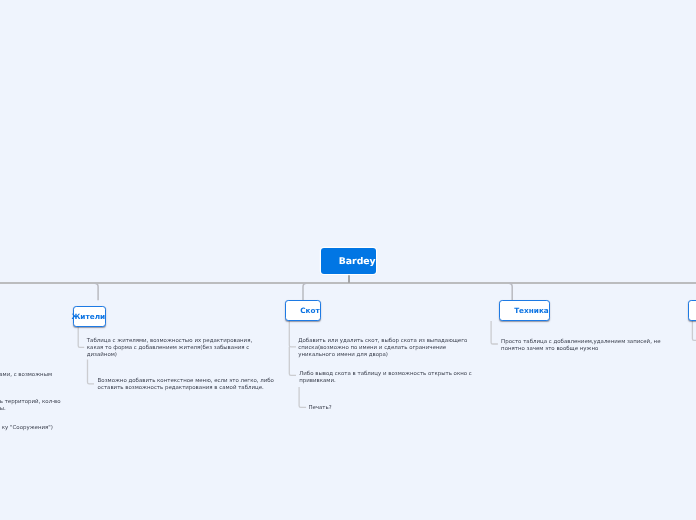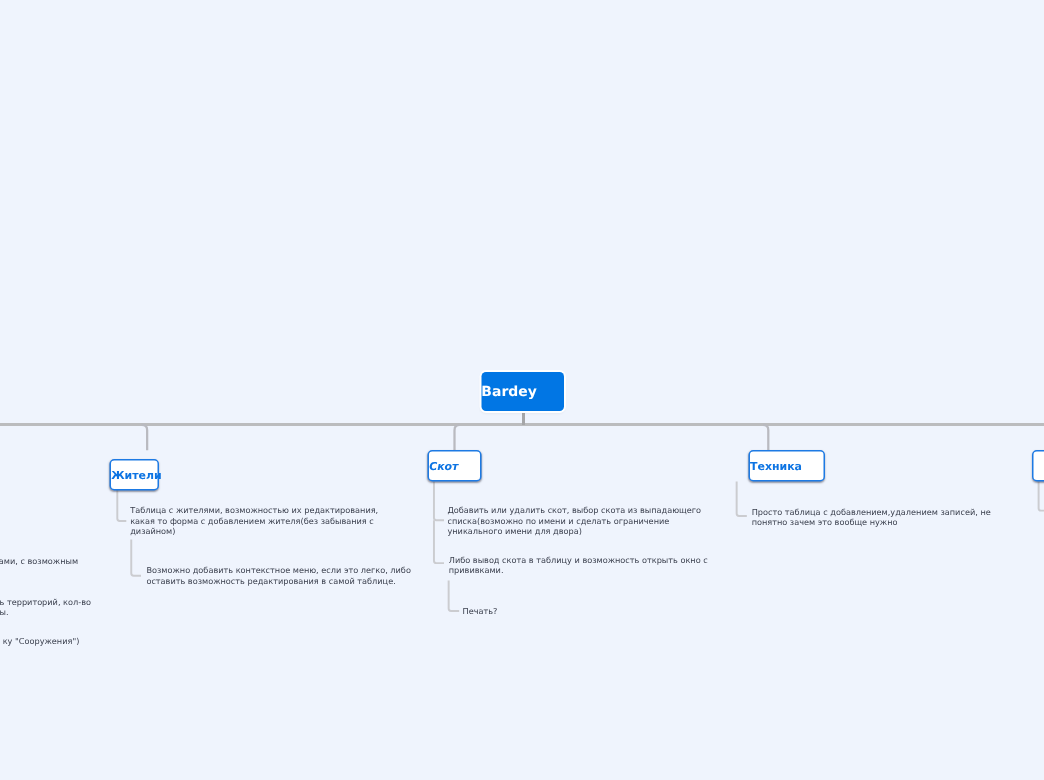--- a/index.html
+++ b/index.html
@@ -3,21 +3,21 @@
 <meta charset="utf-8">
 <title>Bardey mind map</title>
 <style>
   html,body{margin:0;padding:0;}
   body{width:696px;height:520px;background:#eff4fd;overflow:hidden;
        font-family:"DejaVu Sans","Liberation Sans",sans-serif;
        -webkit-font-smoothing:antialiased;text-rendering:geometricPrecision;}
   #canvas{position:relative;width:696px;height:520px;overflow:hidden;background:#eff4fd;}
   svg.lines{position:absolute;left:0;top:0;width:696px;height:520px;pointer-events:none;}
   .node{position:absolute;box-sizing:border-box;display:flex;align-items:center;
-        justify-content:flex-start;white-space:nowrap;}
+        justify-content:flex-end;white-space:nowrap;}
   .root{background:#0176e4;color:#ffffff;border-radius:3px;font-weight:bold;font-size:9.3px;padding-top:1px;
         box-shadow:0 0 0 1.3px #ffffff, 0 1px 2px rgba(30,40,70,.10);}
   .branch{background:#ffffff;border:1.2px solid #1d7ae4;border-radius:3.2px;color:#0d74e3;
           font-weight:bold;font-size:7.3px;box-shadow:0 1px 1.2px rgba(55,57,78,0.5);}
   .topic{position:absolute;font-size:5.45px;line-height:6.95px;color:#3a3f4d;white-space:pre;}
 </style>
 </head>
 <body>
 
 <div id="canvas">
@@ -48,21 +48,21 @@
     </g>
   </svg>
 
   <div class="node root" style="left:320.9px;top:247.75px;width:54.8px;height:26px;">
     <span>Bardey</span>
   </div>
 
   <div class="node branch" style="left:73.1px;top:306px;width:33px;height:20.95px;">
     <span>Жители</span>
   </div>
-  <div class="node branch" style="left:285.1px;top:300.15px;width:35.6px;height:20.95px;font-style:italic;">
+  <div class="node branch" style="left:285.1px;top:300.15px;width:35.6px;height:20.95px;">
     <span>Скот</span>
   </div>
   <div class="node branch" style="left:499px;top:300.15px;width:50.8px;height:20.95px;">
     <span>Техника</span>
   </div>
   <div class="node branch" style="left:687.9px;top:300.15px;width:50.8px;height:20.95px;"></div>
 
   <div class="topic" style="left:-0.8px;top:371.5px;">ами, с возможным</div>
   <div class="topic" style="left:-0.3px;top:398.6px;">ь территорий, кол-во
 ы.</div>

